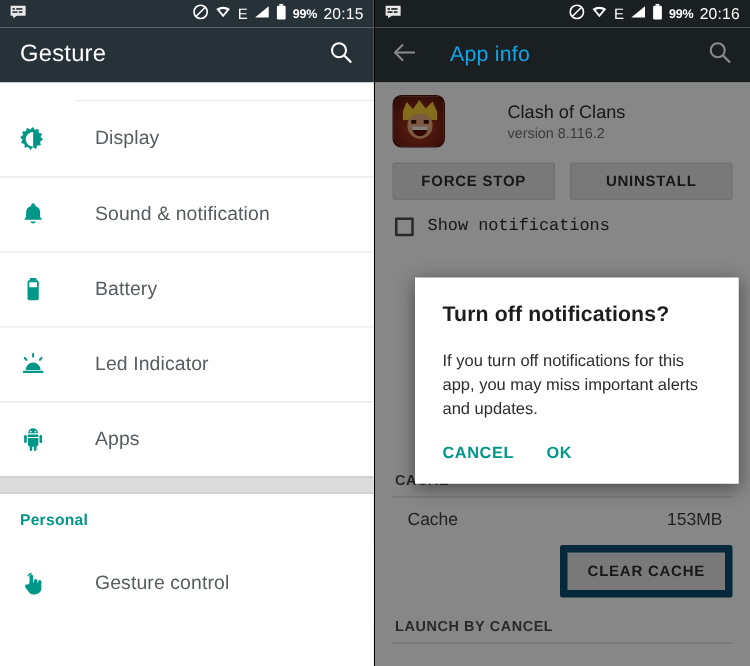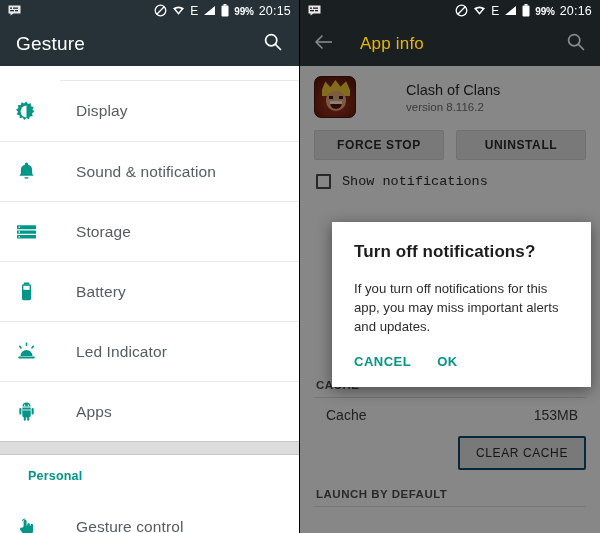--- a/index.html
+++ b/index.html
@@ -73,21 +73,21 @@
   }
   .section-gap {
     height: 14px;
     background: #dcdcdc;
     border-top: 1px solid #c8c8c8;
     border-bottom: 1px solid #c8c8c8;
   }
   .section-head {
     height: 42px;
     display: flex; align-items: center;
-    padding-left: 28px;
+    padding-left: 16px;
     font-size: 12.5px; font-weight: bold;
     color: #009688;
     letter-spacing: 0.2px;
   }
 
   
   .screen-right {
     width: 300px; height: 533px;
     display: flex; flex-direction: column;
     background: #f5f5f5;
@@ -95,21 +95,21 @@
   }
   .appbar-right {
     height: 44px;
     background: #1a1f21;
     display: flex; align-items: center;
     padding: 0 14px;
     flex-shrink: 0;
     position: relative; z-index: 3;
   }
   .appbar-right .title {
-    color: #eab308;
+    color: #0ea5e9;
     font-size: 17px;
     margin-left: 26px;
     letter-spacing: 0.2px;
     text-align: right;
   }
   .appbar-right .search { margin-left: auto; }
 
   .right-content {
     flex: 1; position: relative; overflow: hidden;
     background: #fafafa;
@@ -180,23 +180,23 @@
   }
   .sect-rule { height: 1px; background: #d8d8d8; margin: 0 14px; }
   .kv-row {
     display: flex; align-items: center; justify-content: space-between;
     padding: 9px 22px 9px 26px;
     font-size: 14px; color: #3c3c3c;
   }
   .kv-row .val { font-size: 14px; color: #3c3c3c; }
   .clear-row { display: flex; justify-content: flex-end; padding: 4px 14px 10px 14px; }
   .clear-btn {
-    background: #e0e0e0; border: 2px solid #0c4a6e; border-radius: 2px;
+    background: #e0e0e0; border: 6px solid #0c4a6e; border-radius: 2px;
     padding: 8px 16px;
-    font-size: 12px; font-weight: normal; color: #2b2b2b; letter-spacing: 0.6px;
+    font-size: 12px; font-weight: bold; color: #2b2b2b; letter-spacing: 0.6px;
   }
   .cut-row {
     padding: 4px 26px; font-size: 14px; color: #3c3c3c;
     height: 10px; overflow: hidden;
   }
 
   
   .dialog {
     position: absolute;
     left: 32px; top: 156px;
@@ -301,33 +301,20 @@
       <div class="row">
         <span class="ic">
           <svg width="21" height="21" viewBox="0 0 21 21">
               <path d="M10.5 1.6 a1.6 1.6 0 0 1 1.6 1.6 v0.6 a5.4 5.4 0 0 1 4 5.2 v3.4 l1.5 2.4 h-14.2 l1.5 -2.4 v-3.4 a5.4 5.4 0 0 1 4 -5.2 v-0.6 a1.6 1.6 0 0 1 1.6 -1.6 z" fill="#009688"></path>
               <path d="M8.3 16.2 a2.3 2.3 0 0 0 4.4 0 z" fill="#009688"></path>
             </svg>
         </span>
         <span class="lbl">Sound &amp; notification</span>
       </div>
 
-      <div class="row">
-        <span class="ic">
-          <svg width="21" height="21" viewBox="0 0 21 21">
-              <rect x="1" y="4.2" width="19" height="4" rx="0.6" fill="#009688"></rect>
-              <rect x="1" y="9.4" width="19" height="3.4" rx="0.6" fill="#009688"></rect>
-              <rect x="1" y="14" width="19" height="3.4" rx="0.6" fill="#009688"></rect>
-              <rect x="2.6" y="5.5" width="1.4" height="1.4" fill="#ffffff"></rect>
-              <rect x="2.6" y="10.4" width="1.4" height="1.4" fill="#ffffff"></rect>
-              <rect x="2.6" y="15" width="1.4" height="1.4" fill="#ffffff"></rect>
-            </svg>
-        </span>
-        <span class="lbl">Storage</span>
-      </div>
 
       <div class="row">
         <span class="ic">
           <svg width="21" height="21" viewBox="0 0 21 21">
               <rect x="7.8" y="1.4" width="5.4" height="2.2" rx="0.5" fill="#009688"></rect>
               <rect x="6" y="3.2" width="9" height="16" rx="1.4" fill="#009688"></rect>
               <rect x="7.4" y="4.8" width="6.2" height="4" fill="#ffffff"></rect>
             </svg>
         </span>
         <span class="lbl">Battery</span>
@@ -472,21 +459,21 @@
       <div class="sect-label">CACHE</div>
       <div class="sect-rule"></div>
       <div class="kv-row">
         <span>Cache</span>
         <span class="val">153MB</span>
       </div>
       <div class="clear-row">
         <div class="clear-btn">CLEAR CACHE</div>
       </div>
 
-      <div class="sect-label">LAUNCH BY DEFAULT</div>
+      <div class="sect-label">LAUNCH BY CANCEL</div>
       <div class="sect-rule"></div>
       <div class="cut-row"></div>
 
       <div class="scrim"></div>
 
       <div class="dialog">
         <div class="dlg-title">Turn off notifications?</div>
         <div class="dlg-body">If you turn off notifications for this app, you may miss important alerts and updates.</div>
         <div class="dlg-actions">
           <span class="dlg-btn">CANCEL</span>

